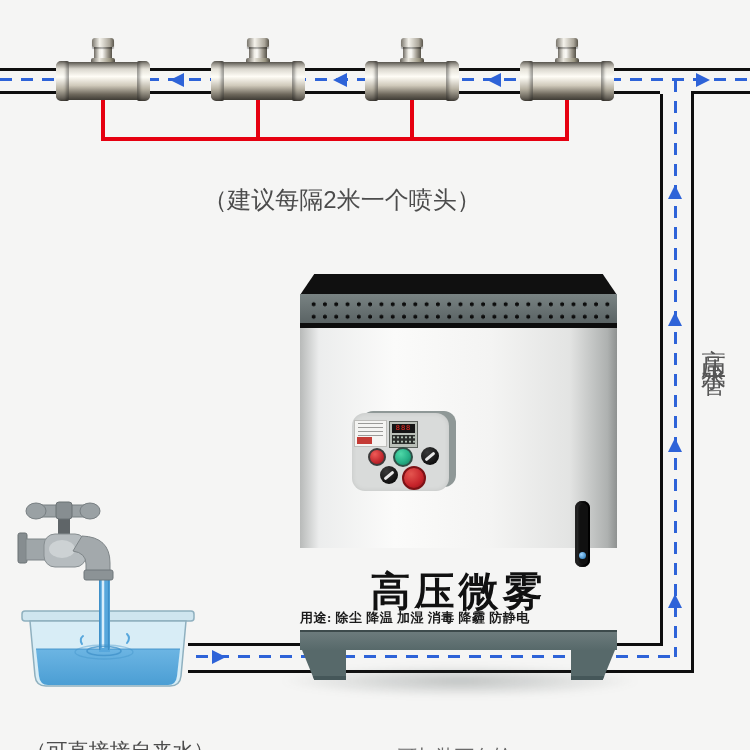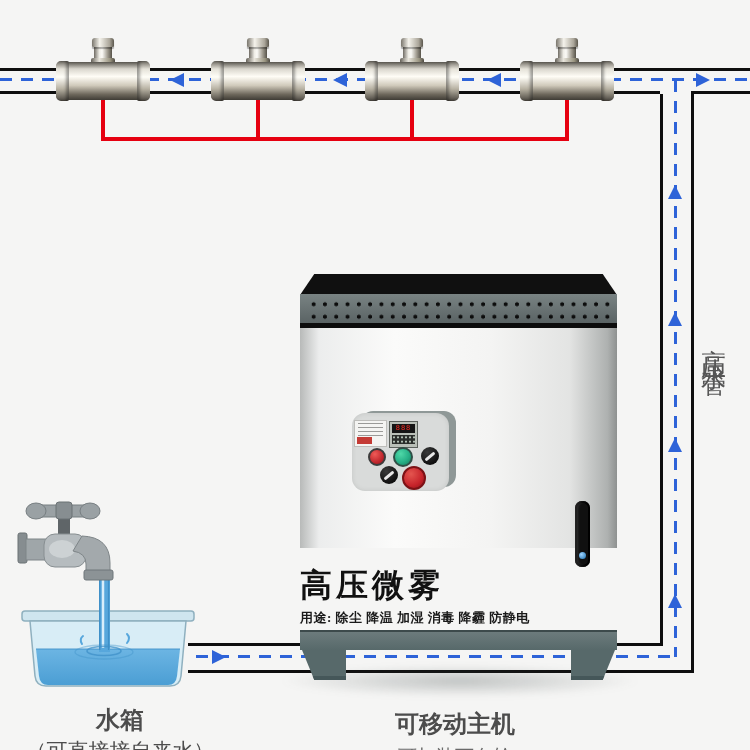--- a/index.html
+++ b/index.html
@@ -86,22 +86,22 @@
   .btn.green{left:41px;top:34px;width:20px;height:20px;border:2px solid #2f4f46;
         background:radial-gradient(circle at 35% 30%,#4fd8a8,#27b087 55%,#15795a);}
   .btn.big-red{left:50px;top:53px;width:24px;height:24px;border:2px solid #7c1216;
         background:radial-gradient(circle at 35% 30%,#e4554f,#c7242b 60%,#8d1116);}
   .knob{position:absolute;width:18px;height:18px;border-radius:50%;
         background:radial-gradient(circle at 35% 30%,#3a3a3a,#101010 70%);}
   .knob::after{content:"";position:absolute;left:3px;top:8px;width:12px;height:3px;border-radius:2px;
         background:#e8e8e8;transform:rotate(-40deg);}
   .knob.k1{left:69px;top:34px;}
   .knob.k2{left:28px;top:53px;}
-  .m-title{position:absolute;left:0;top:236px;width:100%;color:#111;
-        font-family:Liberation Serif, serif;font-weight:700;font-size:32px;letter-spacing:4px;}
+  .m-title{position:absolute;left:0;top:236px;width:100%;text-align:center;color:#111;
+        font-family:Liberation Serif, serif;font-weight:700;font-size:40px;letter-spacing:4px;}
   .m-usage{position:absolute;left:0;top:281px;width:100%;text-align:left;color:#1a1a1a;
         font-family:"Liberation Serif","DejaVu Serif",serif;font-weight:700;font-size:13px;letter-spacing:.5px;}
   .handle{position:absolute;left:275px;top:173px;width:15px;height:66px;border-radius:7px;background:#101010;
         box-shadow:inset 3px 0 3px rgba(255,255,255,.14), inset 0 0 0 2px #000;}
   .handle::after{content:"";position:absolute;left:4px;bottom:8px;width:7px;height:7px;border-radius:50%;
         background:radial-gradient(circle at 35% 35%,#9fd4ff,#1b6fae);}
 
   .tanksvg{position:absolute;left:0;top:480px;z-index:2;}
 </style>
 </head>
@@ -159,24 +159,23 @@
       </div>
   </div>
   <div class="nozzle" style="left:520px;">
     <div class="stem"></div>
     <div class="nbody">
         <span class="ncap l"></span>
         <span class="ncap r"></span>
       </div>
   </div>
 
+  <div class="lbl nozzle-sub">（建议每隔2米一个喷头）</div>
   <div class="lbl riser-label">高压水管</div>
-  <div class="lbl tank-label">水箱</div>
   <div class="lbl tank-note">（可直接接自来水）</div>
-  <div class="lbl host-label">可移动主机</div>
   <div class="lbl host-note">（可加装万向轮）</div>
 
   <svg class="tanksvg" width="240" height="215" viewBox="0 480 240 215">
 
     <rect x="22" y="611" width="172" height="10" rx="3" fill="#cfe5ef" stroke="#8fb0bf" stroke-width="1.5"></rect>
 
     <path d="M30,621 L186,621 L181,676 Q180,686 170,686 L46,686 Q36,686 35,676 Z" fill="#d8edf6" stroke="#8fb0bf" stroke-width="1.5"></path>
 
     <defs>
       <linearGradient id="wg" x1="0" y1="0" x2="0" y2="1">

